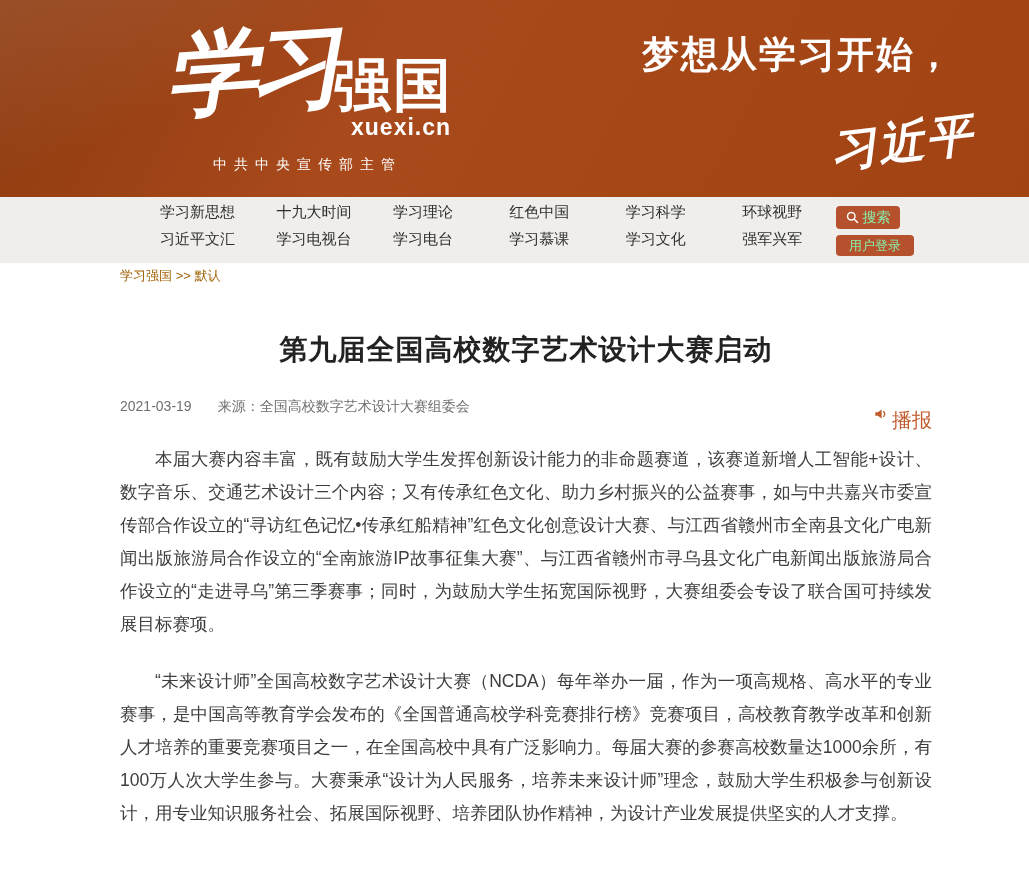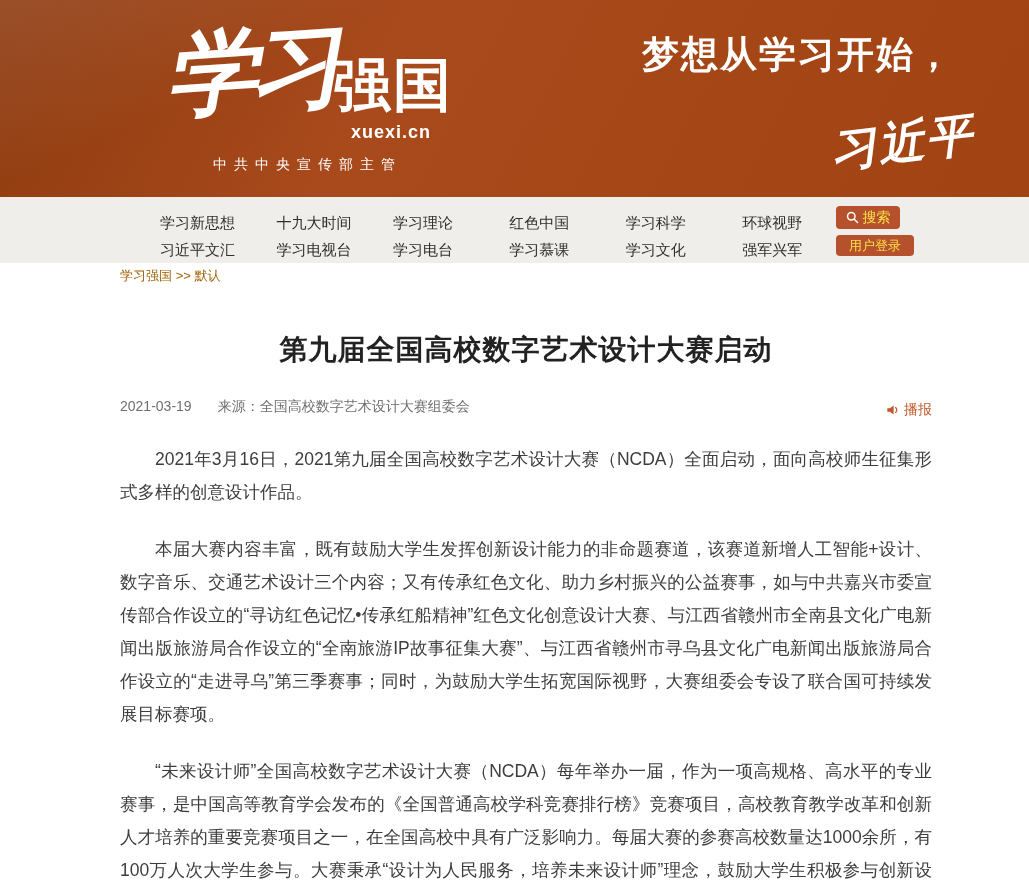--- a/index.html
+++ b/index.html
@@ -20,64 +20,64 @@
   .logo-script{
     position:absolute; left:0; top:6px;
     font-family:"DejaVu Serif",serif; font-style:italic; font-weight:bold;
     font-size:92px; line-height:1; transform:rotate(-4deg); letter-spacing:-8px;
   }
   .logo-bold{
     position:absolute; left:168px; top:38px;
     font-size:58px; font-weight:700; letter-spacing:2px; line-height:1;
   }
   .logo-domain{
-    position:absolute; left:186px; top:104px;
-    font-size:18px; font-weight:bold; letter-spacing:1px;
+    position:absolute; left:186px; top:96px;
+    font-size:23px; font-weight:bold; letter-spacing:1px;
   }
   .logo-sub{
     position:absolute; left:48px; top:138px;
     font-size:14px; letter-spacing:7px; white-space:nowrap;
   }
   .slogan{ position:absolute; left:572px; top:30px; width:420px; color:#fff;
     font-family:"DejaVu Serif","Liberation Serif",serif; font-weight:bold; }
   .slogan-line1{ font-size:37px; letter-spacing:2px; padding-left:70px; white-space:nowrap; }
   .slogan-line2{ font-size:37px; letter-spacing:2px; margin-top:8px; white-space:nowrap; }
   .signature{
     position:absolute; left:258px; top:82px;
     font-family:"DejaVu Serif",serif; font-style:italic; font-weight:bold;
     font-size:46px; transform:rotate(-7deg); letter-spacing:2px; white-space:nowrap;
   }
 
   
-  .navbar{ position:relative; height:66px; background:#efeeea; padding:13px 0 0 160px; }
+  .navbar{ position:relative; height:66px; background:#efeeea; padding:2px 0 0 160px; }
   .nav-row{ height:25px; line-height:25px; margin-bottom:2px; }
   .nav-link{ display:inline-block; width:112px; font-size:15px; color:#2f2f2f; cursor:pointer; white-space:nowrap; }
   .nav-buttons{ position:absolute; left:836px; top:9px; }
   .btn{
     display:flex; align-items:center; justify-content:center; gap:4px;
-    background:#b5512c; color:#fde047; border:none; border-radius:4px; cursor:pointer;
+    background:#b5512c; color:#86efac; border:none; border-radius:4px; cursor:pointer;
     font-family:inherit;
   }
   .btn-search{ width:64px; height:23px; font-size:14px; }
   .btn-login{ width:78px; height:21px; font-size:13px; margin-top:6px; }
 
   
   .content{ width:812px; margin:0 auto 0 120px; }
   .breadcrumb{ margin-top:4px; font-size:13px; color:#a16207; }
   .breadcrumb .crumb{ cursor:pointer; }
   .article-title{
     margin-top:46px; text-align:center; font-size:28px; font-weight:bold; color:#222222;
     letter-spacing:1px;
   }
   .meta-row{ position:relative; margin-top:28px; height:22px; }
   .meta{ font-size:14px; color:#6f6f6f; }
   .meta .date{ margin-right:26px; }
   .broadcast{
-    position:absolute; right:0; top:4px; display:flex; align-items:center; gap:4px;
-    color:#c05a2b; font-size:14px; cursor:pointer; text-decoration:none;
+    position:absolute; right:0; top:10px; display:flex; gap:4px;
+    color:#c05a2b; font-size:20px; cursor:pointer; text-decoration:none;
   }
   .article-body p{
     margin-top:24px; font-size:17.5px; line-height:33px; color:#3d3d3d;
     text-indent:2em; text-align:justify;
   }
 </style>
 </head>
 <body>
 
 <header class="banner">
@@ -144,18 +144,17 @@
         <svg width="14" height="14" viewBox="0 0 16 16">
             <path d="M1.5 6v4h3l4.2 3.2V2.8L4.5 6h-3z" fill="#c05a2b"></path>
             <path d="M11 5.2a4 4 0 0 1 0 5.6" fill="none" stroke="#c05a2b" stroke-width="1.4" stroke-linecap="round"></path>
           </svg>
       </span>
       <span>播报</span>
     </a>
   </div>
 
   <div class="article-body">
-    <p>2021年3月16日，2021第九届全国高校数字艺术设计大赛（NCDA）全面启动，面向高校师生征集形式多样的创意设计作品。</p>
     <p>本届大赛内容丰富，既有鼓励大学生发挥创新设计能力的非命题赛道，该赛道新增人工智能+设计、数字音乐、交通艺术设计三个内容；又有传承红色文化、助力乡村振兴的公益赛事，如与中共嘉兴市委宣传部合作设立的“寻访红色记忆•传承红船精神”红色文化创意设计大赛、与江西省赣州市全南县文化广电新闻出版旅游局合作设立的“全南旅游IP故事征集大赛”、与江西省赣州市寻乌县文化广电新闻出版旅游局合作设立的“走进寻乌”第三季赛事；同时，为鼓励大学生拓宽国际视野，大赛组委会专设了联合国可持续发展目标赛项。</p>
     <p>“未来设计师”全国高校数字艺术设计大赛（NCDA）每年举办一届，作为一项高规格、高水平的专业赛事，是中国高等教育学会发布的《全国普通高校学科竞赛排行榜》竞赛项目，高校教育教学改革和创新人才培养的重要竞赛项目之一，在全国高校中具有广泛影响力。每届大赛的参赛高校数量达1000余所，有100万人次大学生参与。大赛秉承“设计为人民服务，培养未来设计师”理念，鼓励大学生积极参与创新设计，用专业知识服务社会、拓展国际视野、培养团队协作精神，为设计产业发展提供坚实的人才支撑。</p>
 
   </div>
 </div>
 
 </body></html>

